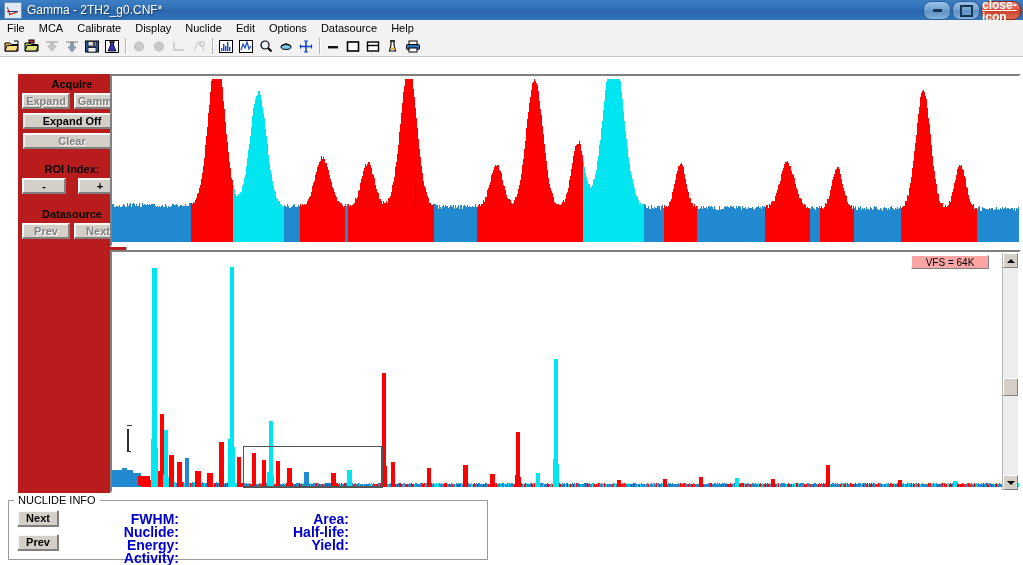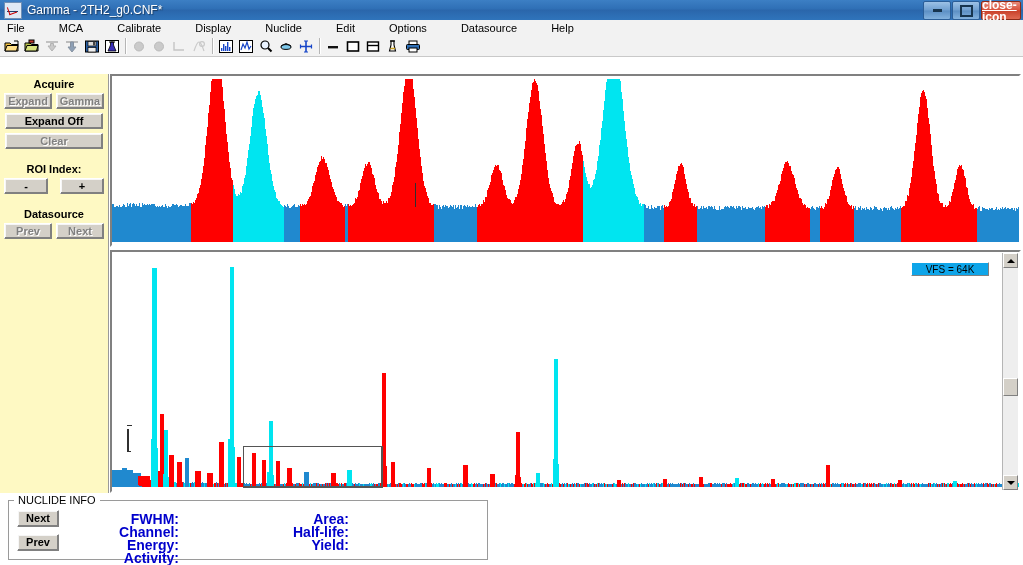--- a/index.html
+++ b/index.html
@@ -32,38 +32,38 @@
   }
   .title-text{
     color:#ffffff;font-size:12px;font-weight:normal;
     text-shadow:1px 1px 1px rgba(0,0,0,.45);
     white-space:nowrap;
   }
   .wincontrols{position:absolute;right:2px;top:1px;display:flex;height:17px;}
   .wbtn{
     width:26px;height:17px;margin-left:1px;
     background:linear-gradient(to bottom,#9dc2e6 0%,#6f9fd0 48%,#5c8fc4 52%,#83b2de 100%);
-    border:1px solid #2b5e97;border-radius:2px;
+    border:1px solid #2b5e97;border-radius:8px;
     display:flex;align-items:center;justify-content:center;
     color:#16324f;font-size:10px;font-weight:bold;text-decoration:underline;
   }
   .wbtn.close{
     width:38px;
     background:linear-gradient(to bottom,#e88b7a 0%,#d9503a 48%,#c8412b 52%,#e06a52 100%);
     border:1px solid #8c2a18;color:#fff;
   }
   .wbtn .gl-min{display:block;width:9px;height:3px;background:#17354f;}
   .wbtn .gl-max{display:block;width:9px;height:8px;border:2px solid #17354f;}
   .wbtn.close .gl-x{font-size:12px;line-height:12px;font-family:"Liberation Sans",sans-serif;}
 
   
   .menubar{
     position:absolute;left:0;top:20px;width:1023px;height:16px;
     background:#f2f2f2;border-bottom:2px solid #3b82f6;
-    display:flex;align-items:center;gap:20px;
+    display:flex;align-items:center;
   }
   .menuitem{
     padding:0 7px;height:16px;line-height:16px;color:#000;font-size:11px;
     white-space:nowrap;
   }
 
   
   .toolbar{
     position:absolute;left:0;top:36px;width:1023px;height:21px;
     background:#f2f2f2;border-bottom:1px solid #c9c9c9;
@@ -90,22 +90,22 @@
     height:15px;line-height:15px;
   }
   .st-idle{width:48px;text-align:center;border-right:1px solid #b7b7b7;
     box-shadow:1px 0 0 #ffffff;margin-right:10px;}
   .st-chan{margin-right:70px;}
   .st-counts{margin-right:80px;}
   .st-val{color:#000000;font-weight:bold;}
 
   
   .leftpanel{
-    position:absolute;left:0;top:74px;width:108px;height:419px;
-    background:#fef9c3;border-right:1px solid #9a9a9a;
+    position:absolute;left:18px;top:74px;width:108px;height:419px;
+    background:#b91c1c;border-right:1px solid #9a9a9a;
     font-size:11px;
   }
   .lp-head{
     text-align:center;font-weight:bold;color:#000;font-size:11px;
     margin-top:4px;margin-bottom:3px;
   }
   .lp-row{display:flex;justify-content:space-between;padding:0 4px;margin-bottom:4px;}
   .lp-btn{
     height:16px;line-height:14px;text-align:center;font-size:11px;font-weight:bold;
     background:#d4d0c8;border:1px solid;
@@ -127,22 +127,22 @@
   }
   .panel-bot{
     position:absolute;left:110px;top:250px;width:911px;height:243px;
     border:2px solid; border-color:#808080 #ffffff #ffffff #808080;
     background:#ffffff;box-sizing:border-box;overflow:hidden;
   }
   .plot{position:absolute;left:0;top:0;width:100%;height:100%;}
   .plot svg{display:block;width:100%;height:100%;}
 
   .vfs-badge{
-    position:absolute;right:30px;top:10px;width:78px;height:14px;
-    background:#0ea5e9;border:1px solid;
+    position:absolute;right:30px;top:3px;width:78px;height:14px;
+    background:#fca5a5;border:1px solid;
     border-color:#ffffff #808080 #808080 #ffffff;
     font-size:10px;color:#000;text-align:center;line-height:13px;
     box-sizing:border-box;z-index:4;
   }
   .vscroll{
     position:absolute;right:1px;top:1px;width:15px;bottom:1px;
     background:#eeeeee;border-left:1px solid #b5b5b5;z-index:4;
   }
   .vs-arrow{
     width:15px;height:15px;background:#d4d0c8;
@@ -2330,21 +2330,21 @@
         </div>
     </div>
   </div>
 
   <div class="bottomfill"></div>
   <div class="nuclide">
     <div class="n-btn" style="top:9px;">Next</div>
     <div class="n-btn" style="top:33px;">Prev</div>
 
     <div class="n-lab col1 r1">FWHM:</div>
-    <div class="n-lab col1 r2">Channel:</div>
+    <div class="n-lab col1 r2">Nuclide:</div>
     <div class="n-lab col1 r3">Energy:</div>
     <div class="n-lab col1 r4">Activity:</div>
 
     <div class="n-lab col2 r1">Area:</div>
     <div class="n-lab col2 r2">Half-life:</div>
     <div class="n-lab col2 r3">Yield:</div>
 
     <div class="n-lab col1 r1" style="left:175px;width:90px;text-align:left;color:#000;font-weight:normal;"></div>
     <div class="n-lab col1 r2" style="left:175px;width:90px;text-align:left;color:#000;font-weight:normal;"></div>
     <div class="n-lab col1 r3" style="left:175px;width:90px;text-align:left;color:#000;font-weight:normal;"></div>

